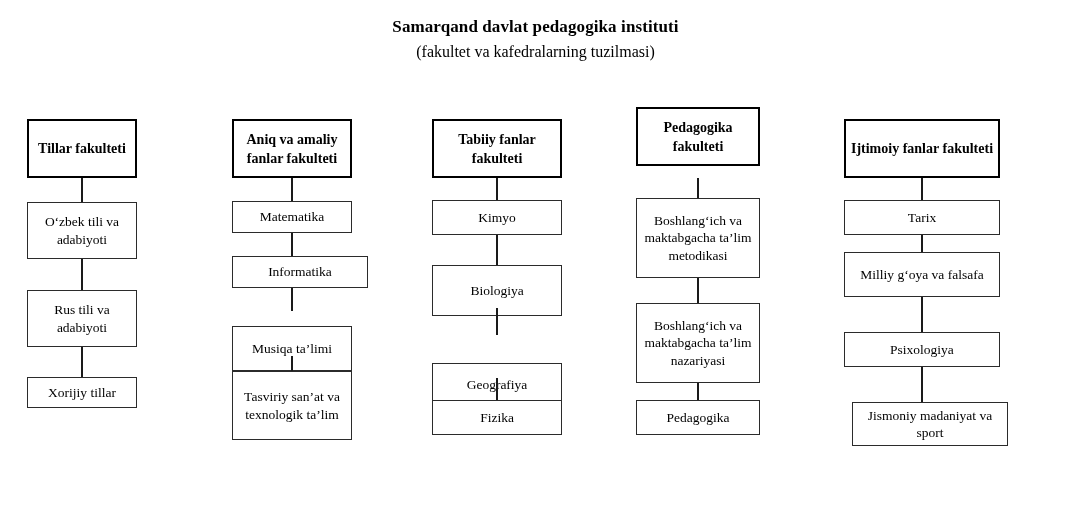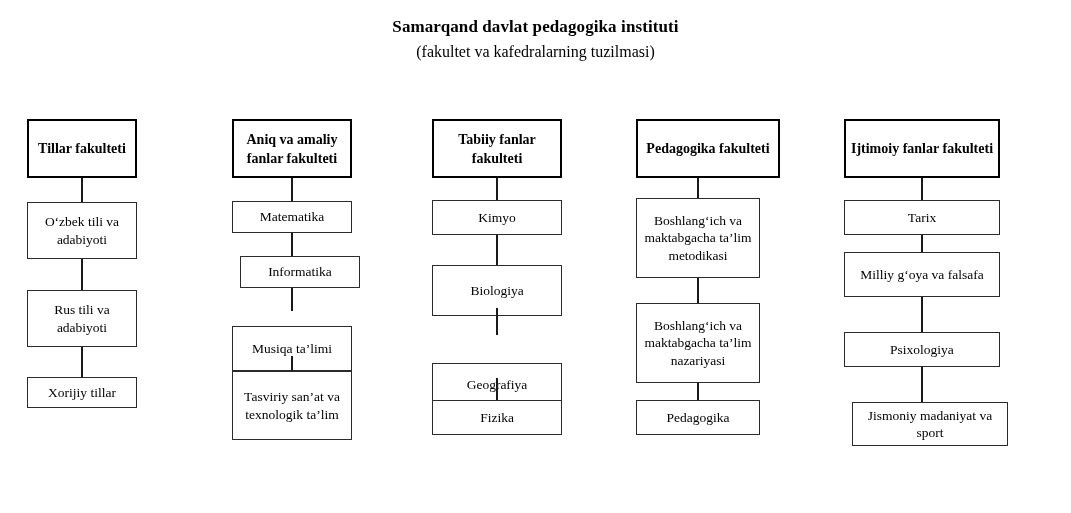--- a/index.html
+++ b/index.html
@@ -111,21 +111,21 @@
     </div>
     <div class="column" style="left: 232px; width: 120px;">
       <div class="node head" style="left: 0px; top: 119px; width: 120px; height: 59px;">
         <span class="label">Aniq va amaliy fanlar fakulteti</span>
       </div>
       <div class="connector" style="left: 59.2px; top: 178px; height: 23px;"></div>
       <div class="node" style="left: 0px; top: 201px; width: 120px; height: 32px;">
         <span class="label">Matematika</span>
       </div>
       <div class="connector" style="left: 59.2px; top: 233px; height: 23px;"></div>
-      <div class="node" style="left: 8px; top: 256px; width: 120px; height: 32px;">
+      <div class="node" style="left: 0px; top: 256px; width: 136px; height: 32px;">
         <span class="label">Informatika</span>
       </div>
       <div class="connector" style="left: 59.2px; top: 288px; height: 23px;"></div>
       <div class="node" style="left: 0px; top: 311px; width: 120px; height: 45px; margin-top: 15px;">
         <span class="label">Musiqa ta’limi</span>
       </div>
       <div class="connector" style="left: 59.2px; top: 356px; height: 15px;"></div>
       <div class="node" style="left: 0px; top: 371px; width: 120px; height: 69px;">
         <span class="label">Tasviriy san’at va texnologik ta’lim</span>
       </div>
@@ -145,21 +145,21 @@
       <div class="connector" style="left: 64.2px; top: 308px; height: 27px;"></div>
       <div class="node" style="left: 0px; top: 335px; width: 130px; height: 43px; margin-top: 28px;">
         <span class="label">Geografiya</span>
       </div>
       <div class="connector" style="left: 64.2px; top: 378px; height: 22px;"></div>
       <div class="node" style="left: 0px; top: 400px; width: 130px; height: 35px;">
         <span class="label">Fizika</span>
       </div>
     </div>
     <div class="column" style="left: 636px; width: 124px;">
-      <div class="node head" style="left: 0px; top: 119px; width: 144px; height: 59px;">
+      <div class="node head" style="left: 0px; top: 107px; width: 124px; height: 59px;">
         <span class="label">Pedagogika fakulteti</span>
       </div>
       <div class="connector" style="left: 61.2px; top: 178px; height: 20px;"></div>
       <div class="node" style="left: 0px; top: 198px; width: 124px; height: 80px;">
         <span class="label">Boshlangʻich va maktabgacha ta’lim metodikasi</span>
       </div>
       <div class="connector" style="left: 61.2px; top: 278px; height: 25px;"></div>
       <div class="node" style="left: 0px; top: 303px; width: 124px; height: 80px;">
         <span class="label">Boshlangʻich va maktabgacha ta’lim nazariyasi</span>
       </div>

